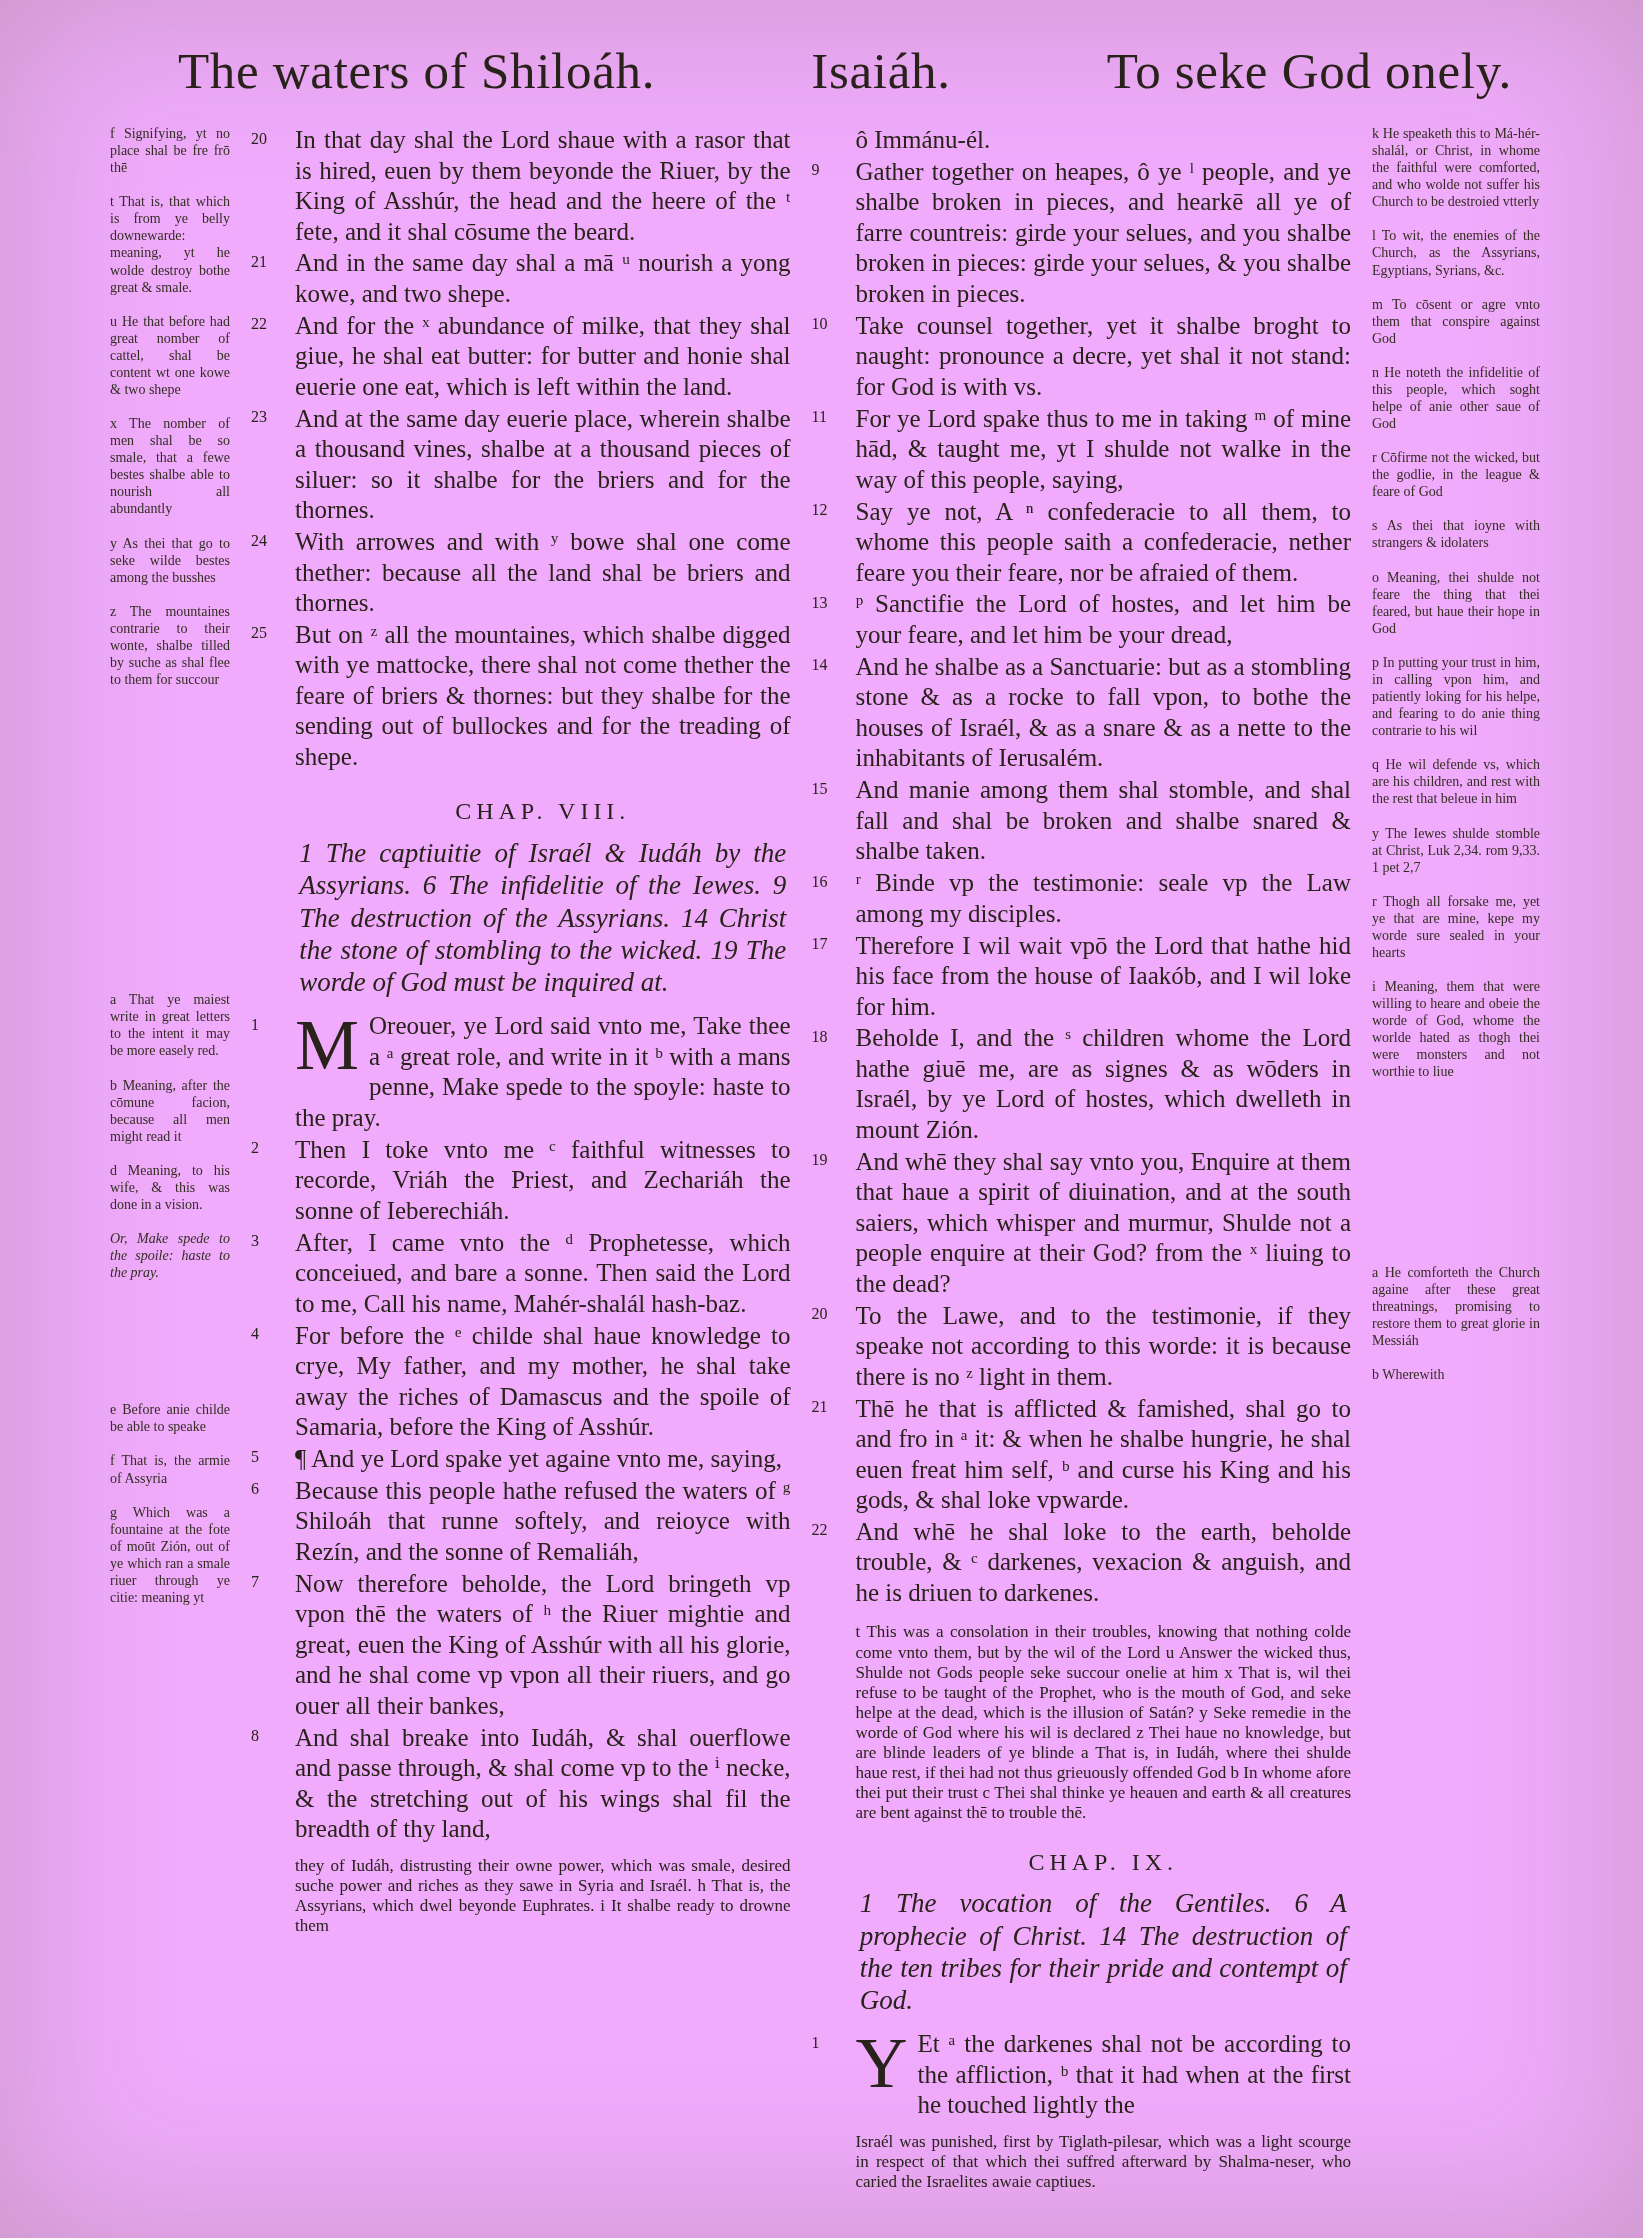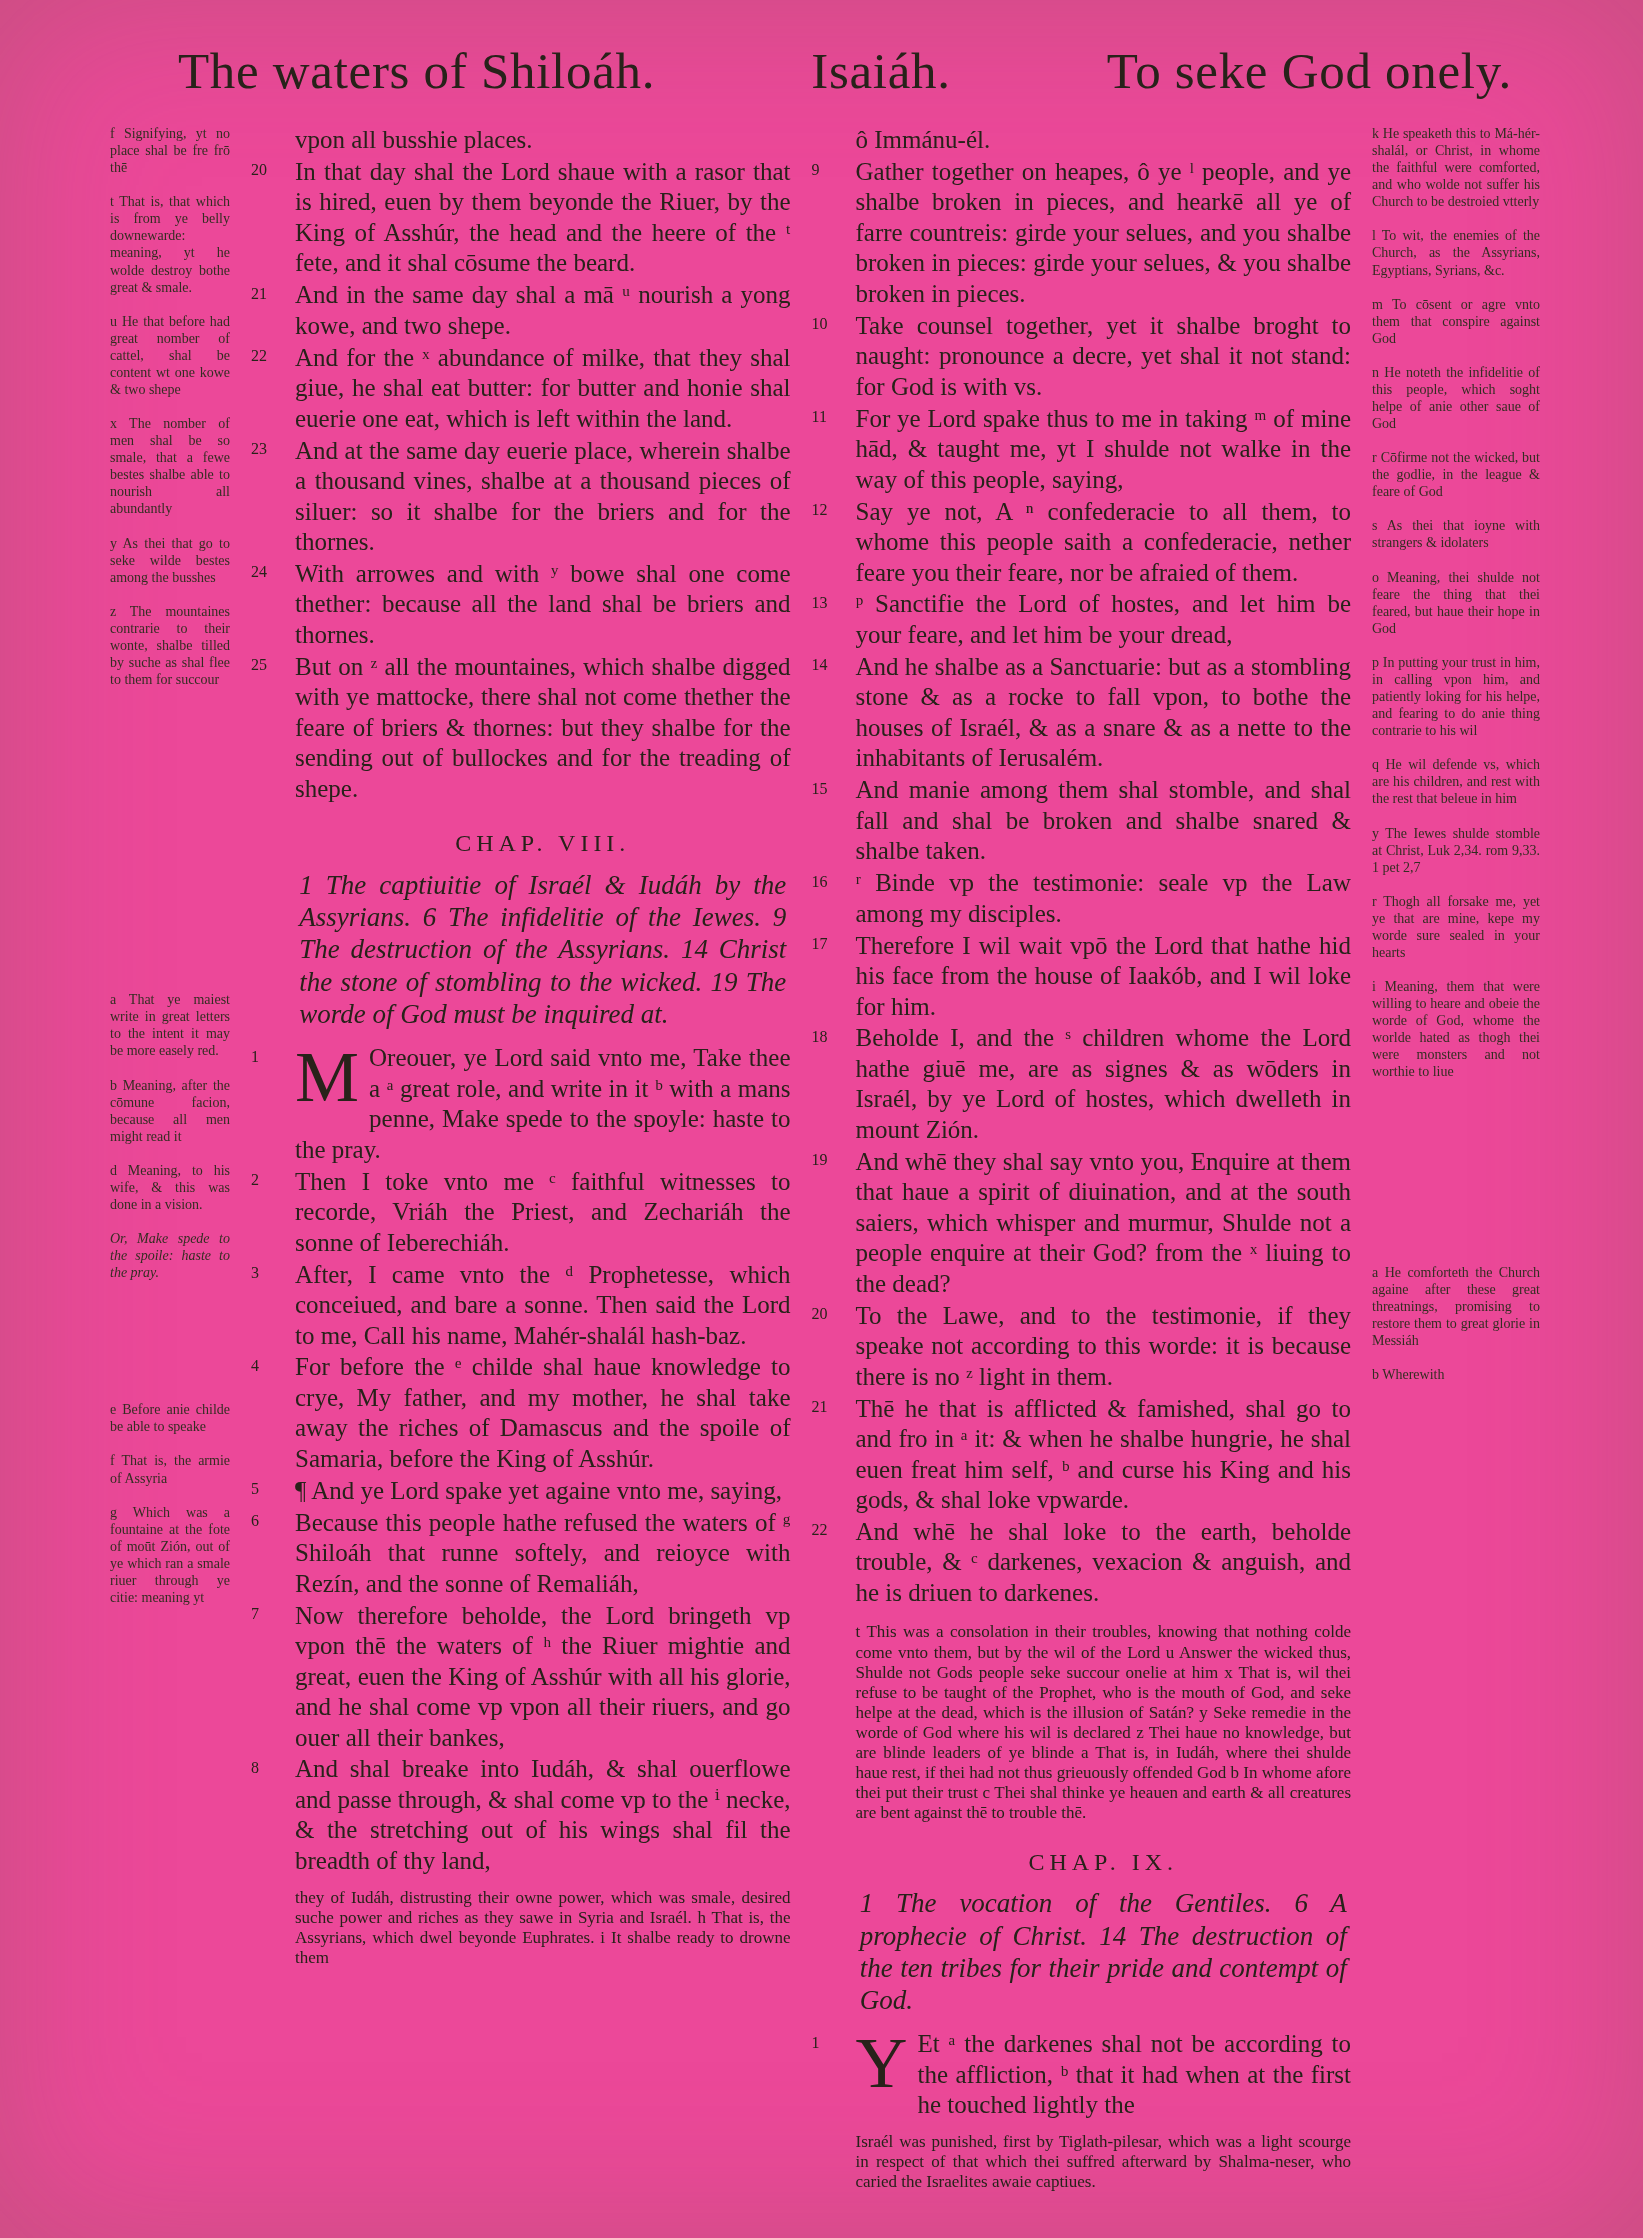--- a/index.html
+++ b/index.html
@@ -1,21 +1,21 @@
 <!DOCTYPE html>
 <html style="font-size:11.3px"><head>
 <meta charset="utf-8">
 <style>
   * { box-sizing: border-box; }
   html, body { margin: 0; padding: 0; background: #e6e2cf; }
   .page {
     width: 1644px;
     min-height: 2239px;
     margin: 0 auto;
-    background: #ec4899;
+    background: #f0abfc;
     color: #28221a;
     font-family: "Liberation Serif", "DejaVu Serif", serif;
     padding: 42px 104px 35px 110px;
     box-shadow: inset 0 0 169px rgba(110, 98, 70, 0.30);
     position: relative;
   }
   .running-head {
     display: flex;
     justify-content: space-between;
     align-items: baseline;
@@ -112,21 +112,20 @@
       <p class="sp1">a That ye maiest write in great letters to the intent it may be more easely red.</p>
       <p>b Meaning, after the cōmune facion, because all men might read it</p>
       <p>d Meaning, to his wife, &amp; this was done in a vision.</p>
       <p class="italic">Or, Make spede to the spoile: haste to the pray.</p>
       <p class="sp2">e Before anie childe be able to speake</p>
       <p>f That is, the armie of Assyria</p>
       <p>g Which was a fountaine at the fote of moūt Zión, out of ye which ran a smale riuer through ye citie: meaning yt</p>
     </div>
 
     <div class="col">
-      <p class="cont">vpon all busshie places.</p>
 
       <p class="verse"><span class="vnum">20</span><span>In that day shal the Lord shaue with a rasor that is hired, euen by them beyonde the Riuer, by the King of Asshúr, the head and the heere of the ᵗ fete, and it shal cōsume the beard.</span></p>
       <p class="verse"><span class="vnum">21</span><span>And in the same day shal a mā ᵘ nourish a yong kowe, and two shepe.</span></p>
       <p class="verse"><span class="vnum">22</span><span>And for the ˣ abundance of milke, that they shal giue, he shal eat butter: for butter and honie shal euerie one eat, which is left within the land.</span></p>
       <p class="verse"><span class="vnum">23</span><span>And at the same day euerie place, wherein shalbe a thousand vines, shalbe at a thousand pieces of siluer: so it shalbe for the briers and for the thornes.</span></p>
       <p class="verse"><span class="vnum">24</span><span>With arrowes and with ʸ bowe shal one come thether: because all the land shal be briers and thornes.</span></p>
       <p class="verse"><span class="vnum">25</span><span>But on ᶻ all the mountaines, which shalbe digged with ye mattocke, there shal not come thether the feare of briers &amp; thornes: but they shalbe for the sending out of bullockes and for the treading of shepe.</span></p>
 
       <h2 class="chap">CHAP. VIII.</h2>
       <p class="argument">1 The captiuitie of Israél &amp; Iudáh by the Assyrians. 6 The infidelitie of the Iewes. 9 The destruction of the Assyrians. 14 Christ the stone of stombling to the wicked. 19 The worde of God must be inquired at.</p>

